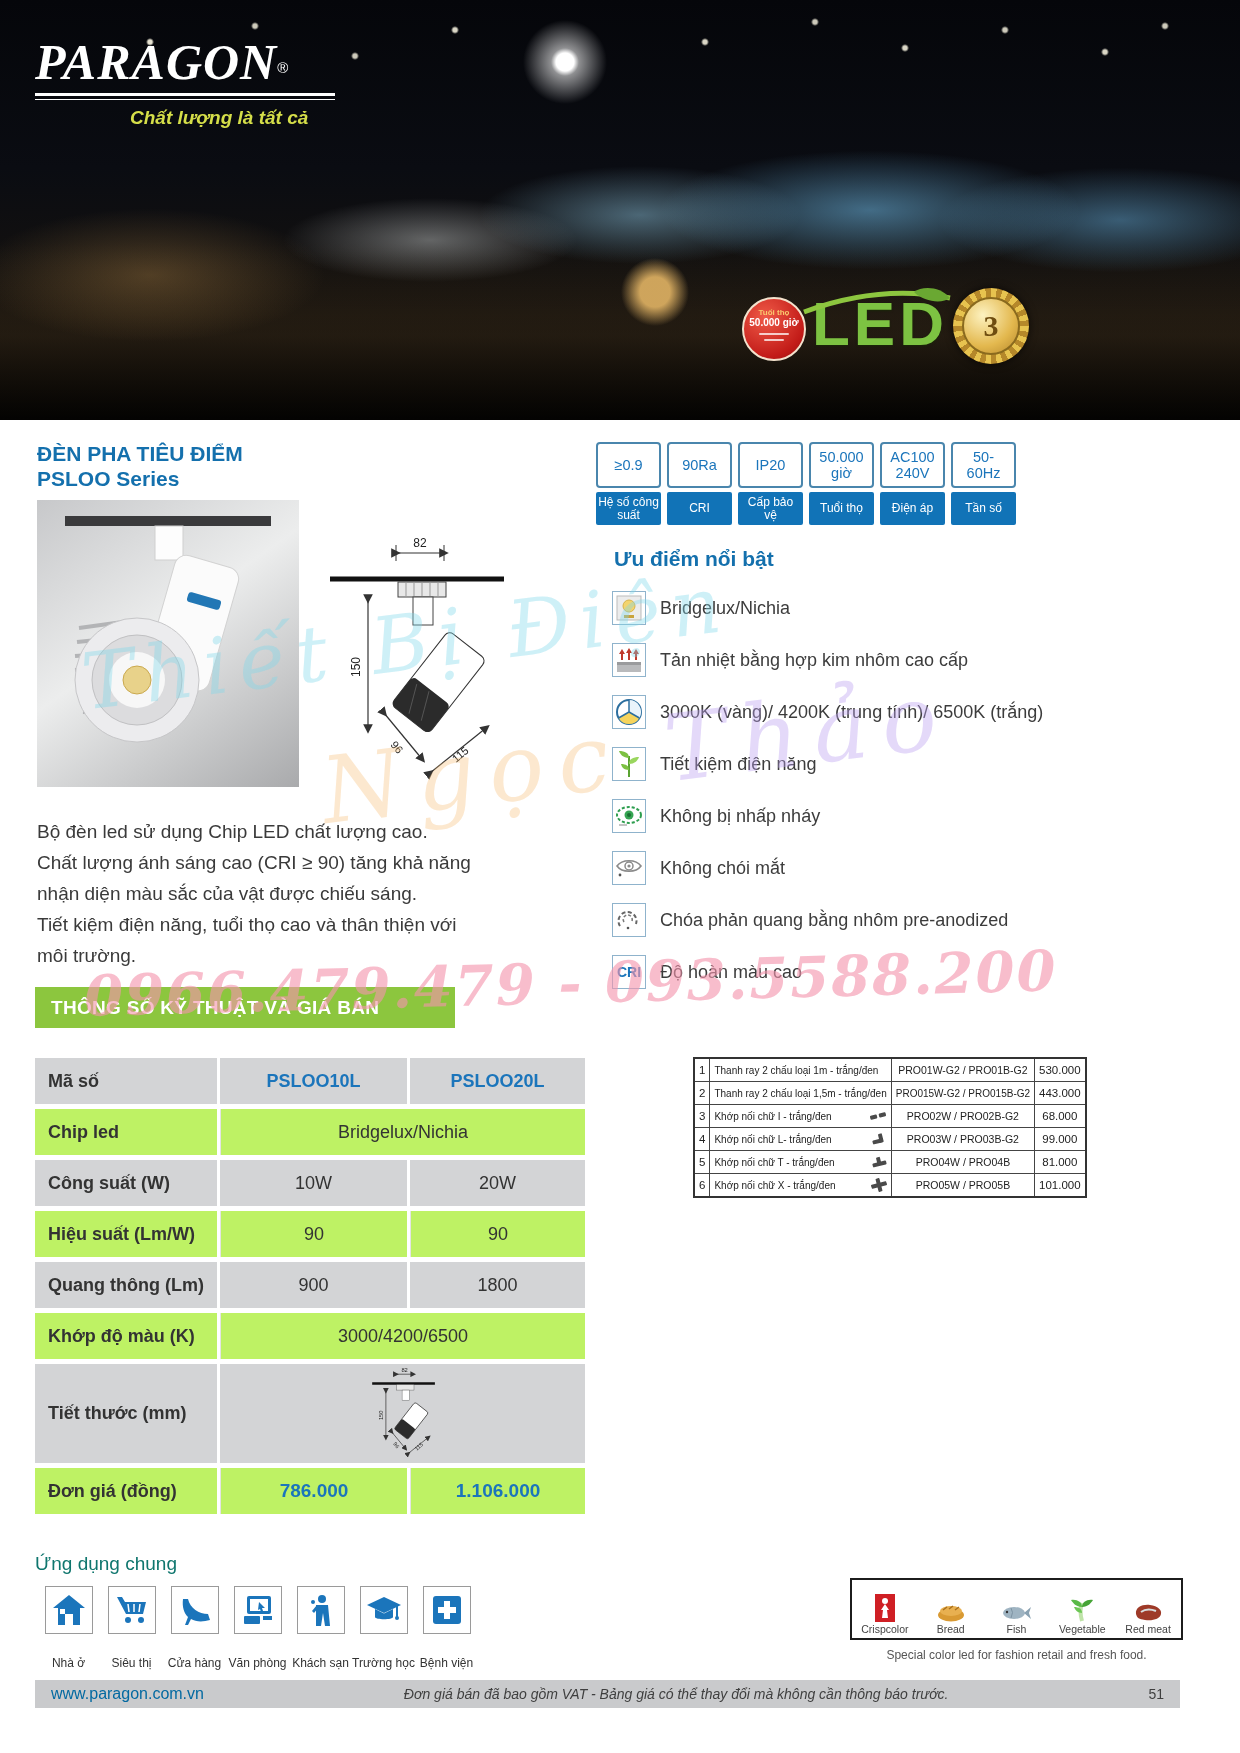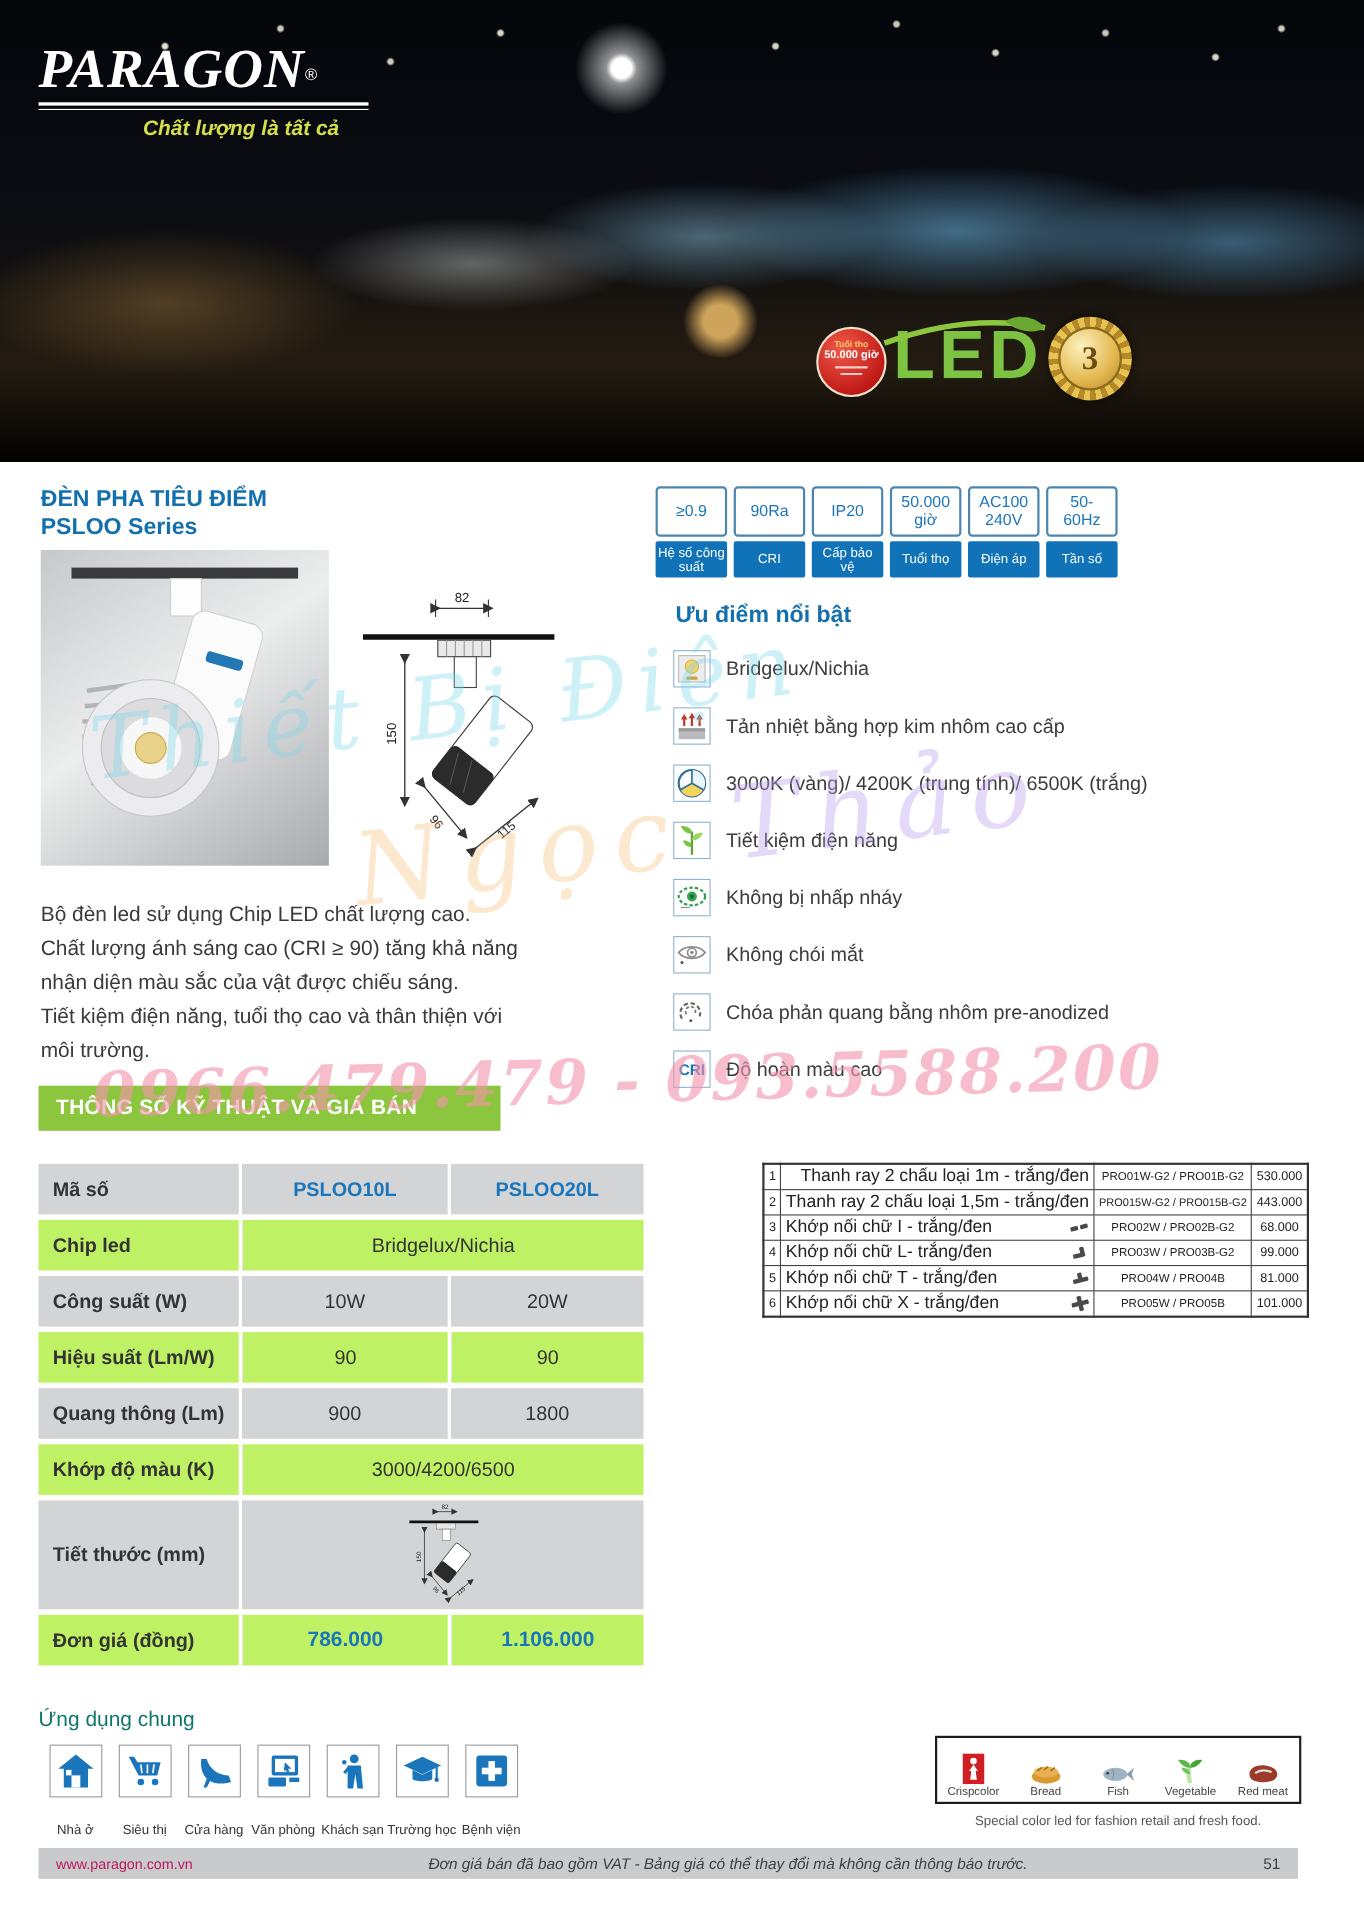--- a/index.html
+++ b/index.html
@@ -91,21 +91,21 @@
   .srow.w>div{background:#bef264;}
   .srow.w .sv1,.srow.w .sv2,.srow.w .svspan{border-left:1px solid #e4e4e4;}
   .model{color:#1b75bb;font-weight:bold;}
   .price{color:#1b75bb;font-weight:bold;font-size:19px;}
   
   .acc{position:absolute;left:693px;top:1057px;border-collapse:collapse;font-size:11.5px;color:#222;
        border:2px solid #333;background:#fff;}
   .acc th,.acc td{border:1px solid #444;padding:1px 4px;height:20px;}
   .acc th{font-size:12.5px;font-weight:bold;text-align:center;}
   .acc td.c{text-align:center;}
-  .acc td.loai{font-size:16px;text-align:right;}
+  .acc td.loai{font-size:10px;}
   .loai-wrap{display:flex;align-items:center;justify-content:space-between;}
   .conn-icon{transform:rotate(-14deg);flex:none;margin-left:4px;}
   
   .apps-heading{position:absolute;left:35px;top:1553px;font-size:19px;font-weight:normal;color:#0f766e;}
   .apps{position:absolute;left:37px;top:1586px;display:flex;}
   .app{width:63px;display:flex;flex-direction:column;align-items:center;}
   .app-box{width:48px;height:48px;border:1px solid #9a9a9a;background:#fff;
     display:flex;align-items:center;justify-content:center;box-sizing:border-box;}
   .app-label{margin-top:22px;font-size:12px;color:#333;white-space:nowrap;}
   
@@ -113,21 +113,21 @@
     background:#fff;display:flex;box-sizing:border-box;}
   .color-item{flex:1;display:flex;flex-direction:column;align-items:center;justify-content:flex-end;
     padding-bottom:3px;}
   .ci-icon{height:32px;display:flex;align-items:flex-end;justify-content:center;}
   .ci-label{font-size:10.5px;color:#444;margin-top:1px;white-space:nowrap;}
   .colors-caption{position:absolute;left:833px;top:1648px;width:367px;text-align:center;
     font-size:12px;color:#555;}
   
   .footer{position:absolute;left:35px;top:1680px;width:1145px;height:28px;background:#c9cacc;
     display:flex;align-items:center;padding:0 16px;box-sizing:border-box;}
-  .f-web{font-size:13px;color:#be185d;}
+  .f-web{font-size:16px;color:#0369a1;}
   .f-note{flex:1;text-align:center;font-style:italic;font-size:14px;color:#3f3f3f;}
   .f-page{font-size:14px;color:#3f3f3f;}
   
   .wm{position:absolute;pointer-events:none;z-index:40;font-family:"DejaVu Serif",serif;
       font-style:italic;white-space:nowrap;}
   .wm-name1{left:80px;top:598px;font-size:78px;color:rgba(125,216,235,.38);
       transform:rotate(-7deg);letter-spacing:10px;}
   .wm-name2{left:320px;top:700px;font-size:92px;transform:rotate(-7deg);letter-spacing:14px;}
   .wm-ngoc{color:rgba(247,185,110,.33);}
   .wm-thao{color:rgba(187,160,240,.40);}

